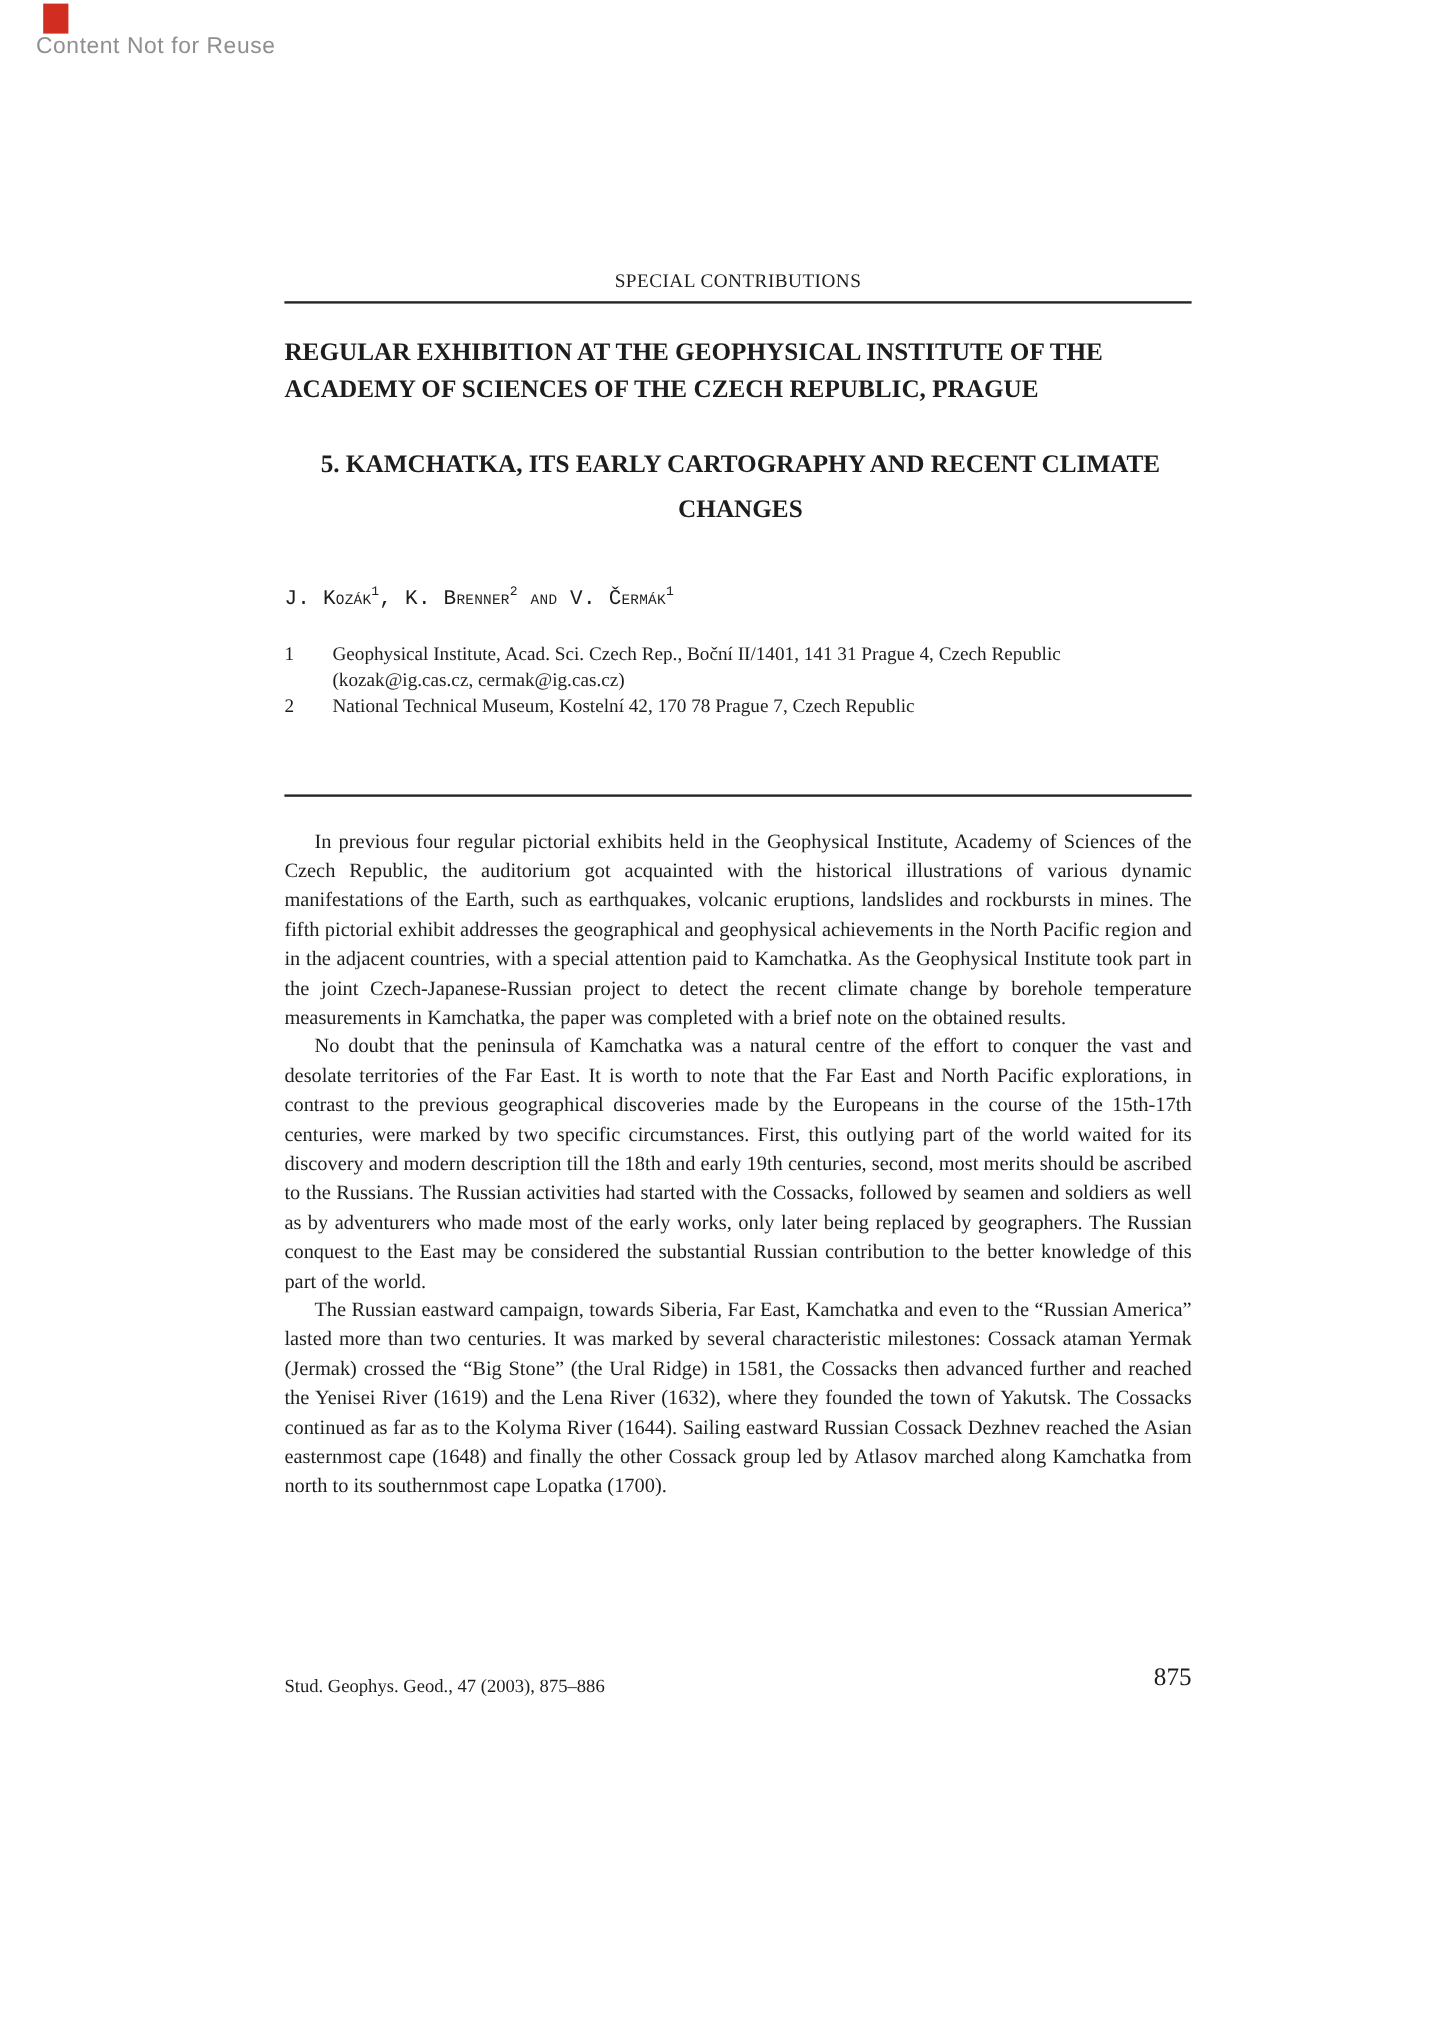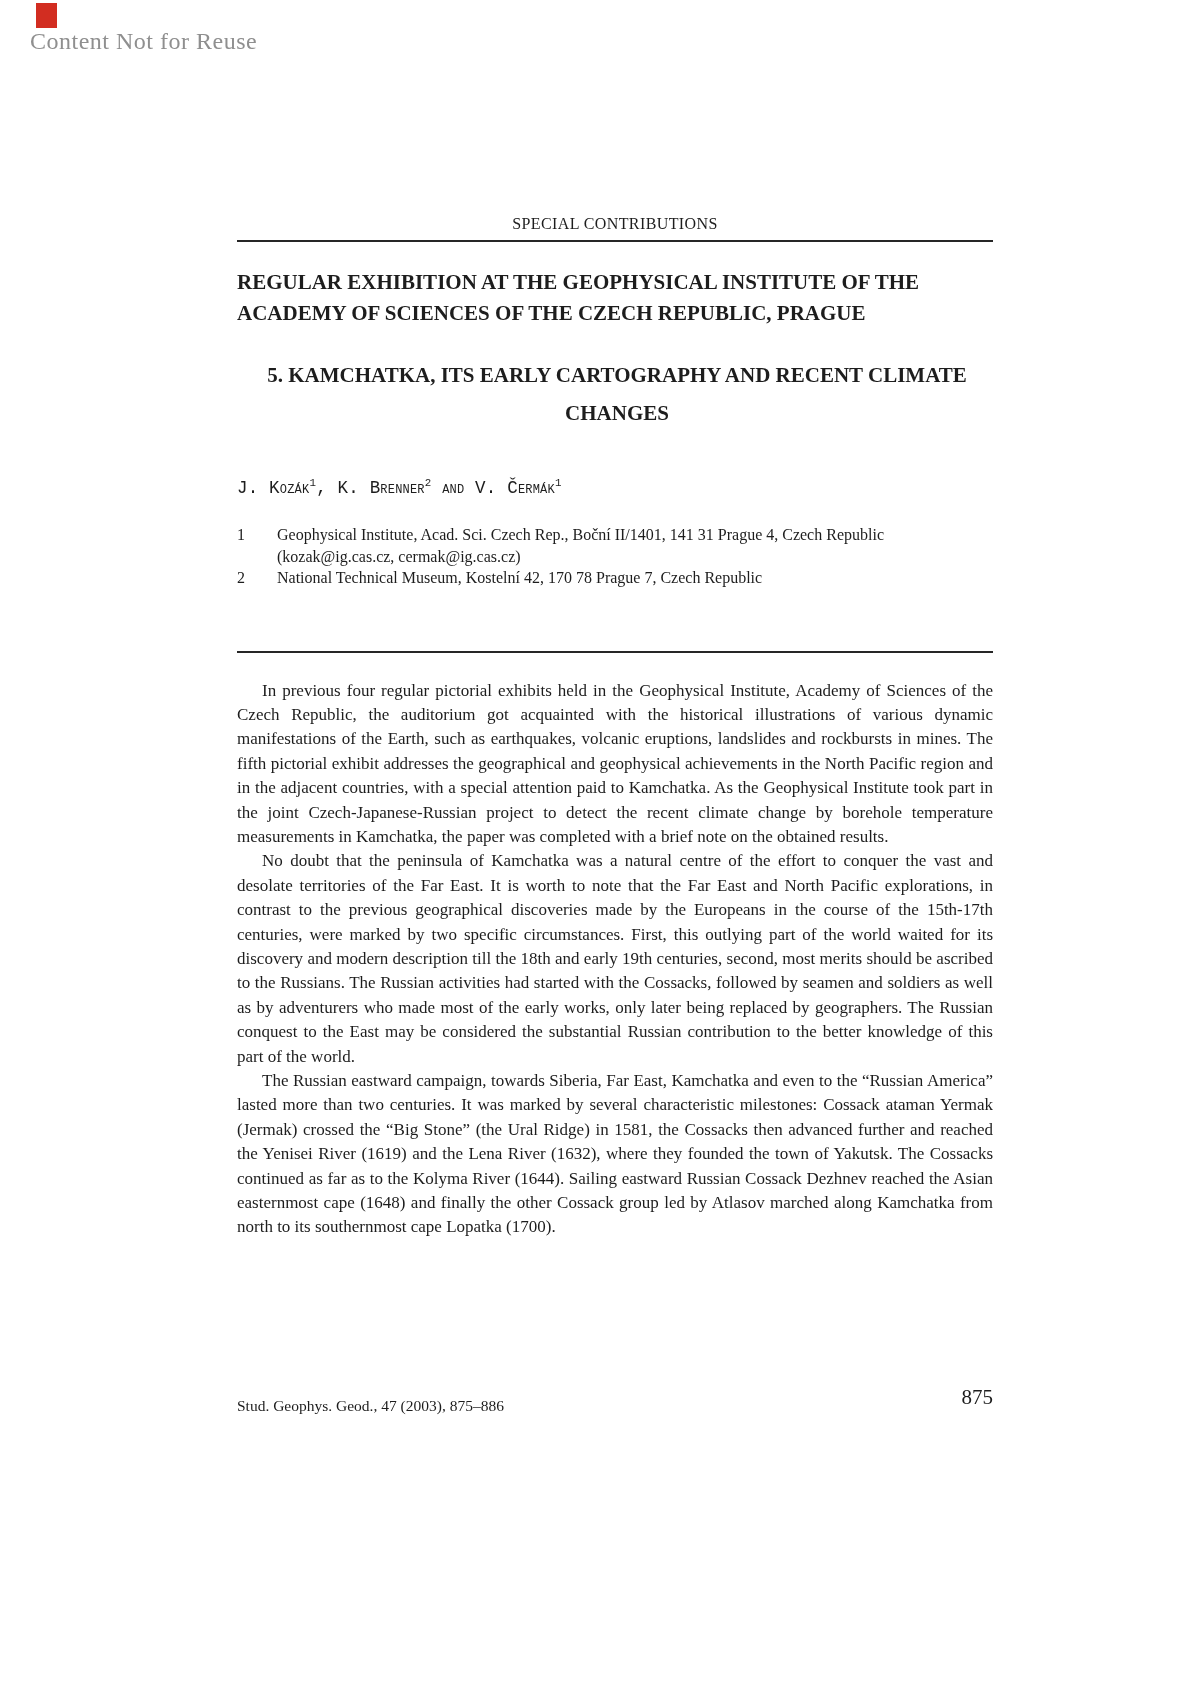--- a/index.html
+++ b/index.html
@@ -10,24 +10,24 @@
     color: #1d1d1d;
     position: relative;
     overflow: hidden;
   }
   .red-mark {
     position: absolute; left: 36px; top: 3px;
     width: 21px; height: 25px;
   }
   .watermark {
     position: absolute; left: 30px; top: 28px;
-    font-family: Liberation Serif, serif;
-    font-size: 24px; letter-spacing: 0.5px;
+    font-family: Liberation Sans, sans-serif;
+    font-size: 19px; letter-spacing: 0.5px;
   }
-  .column { position: absolute; left: 237px; top: 215px; width: 756px; }
+  .column { position: absolute; left: 237px; top: 226px; width: 756px; }
   .running-head {
     text-align: center; font-size: 16px; letter-spacing: 0.4px;
     margin: 0 0 7px 0;
   }
   .rule { border: 0; border-top: 2.5px solid #262626; margin: 0; height: 0; }
   .article-title {
     width: 760px; font-size: 21px; font-weight: bold;
     line-height: 31px; margin: 28px 0 0 0;
   }
   .exhibition-subtitle {

